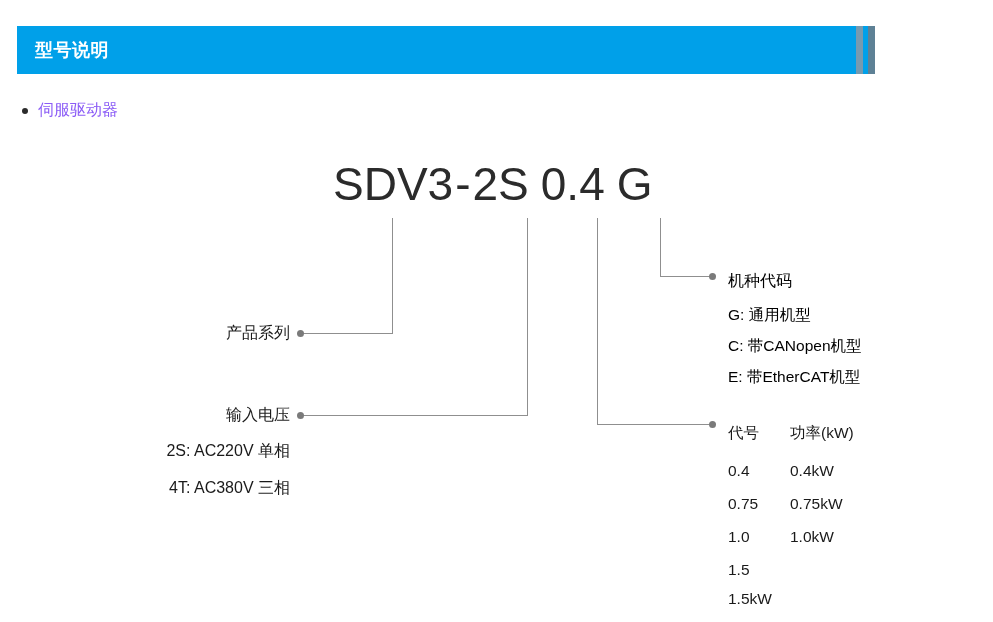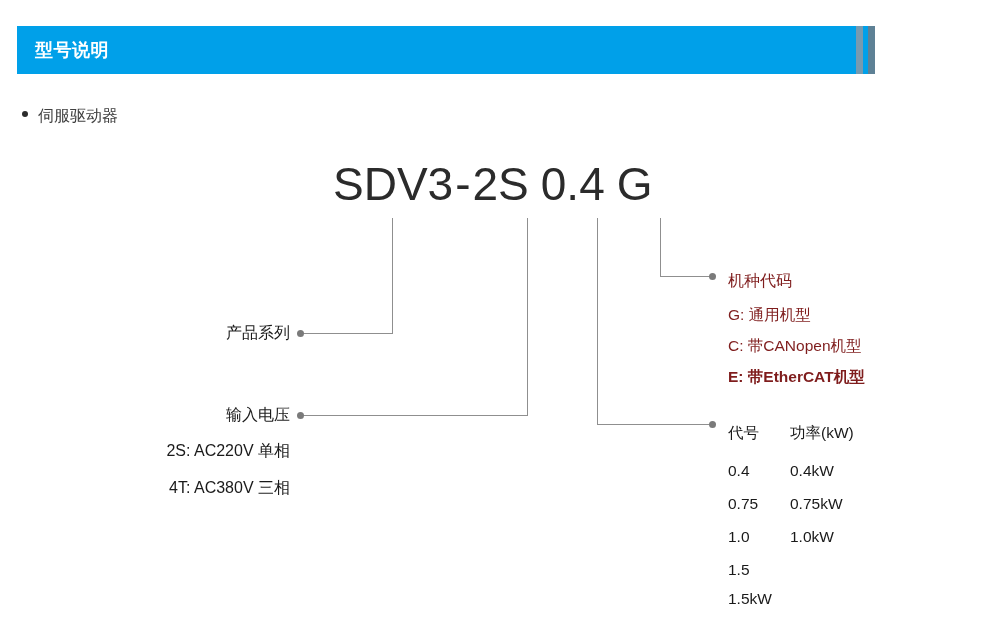--- a/index.html
+++ b/index.html
@@ -64,22 +64,21 @@
   }
   .bullet-dot {
     width: 6px;
     height: 6px;
     border-radius: 50%;
     background: #2b2b2b;
     margin-right: 10px;
   }
   .bullet-label {
     font-size: 16px;
-    color: #404040;
-    margin-top: 6px;
+    color: #8b5cf6;
   }
 
   
   .model-code {
     position: absolute;
     left: 333px;
     top: 157px;
     display: flex;
     align-items: flex-start;
     font-size: 46px;
@@ -111,21 +110,21 @@
     width: 7px;
     height: 7px;
     border-radius: 50%;
     background: #7a7a7a;
   }
 
   
   .ann {
     position: absolute;
     font-size: 15.5px;
-    color: #7f1d1d;
+    color: #000000;
     line-height: 30px;
     white-space: nowrap;
   }
   .ann.title {
     font-size: 16px;
   }
   .ann-right {
     position: absolute;
     text-align: right;
     font-size: 16px;
@@ -193,21 +192,21 @@
 
 <div class="ann-right" style="left:120px; top:323px; width:170px;">产品系列</div>
 
 <div class="ann-right" style="left:120px; top:405px; width:170px;">输入电压</div>
 <div class="ann-right" style="left:80px; top:441px; width:210px;">2S: AC220V 单相</div>
 <div class="ann-right" style="left:80px; top:478px; width:210px;">4T: AC380V 三相</div>
 
 <div class="ann title" style="left:728px; top:266px;">机种代码</div>
 <div class="ann" style="left:728px; top:300px;">G: 通用机型</div>
 <div class="ann" style="left:728px; top:331px;">C: 带CANopen机型</div>
-<div class="ann" style="left:728px; top:362px;font-weight:bold;">E: 带EtherCAT机型</div>
+<div class="ann" style="left:728px; top:362px;">E: 带EtherCAT机型</div>
 
 <div class="table-ann" style="left:728px; top:418px;">
   <div class="trow">
     <div class="c1">代号</div>
     <div class="c2">功率(kW)</div>
   </div>
   <div class="trow" style="margin-top:9px;">
     <div class="c1">0.4</div>
     <div class="c2">0.4kW</div>
   </div>

